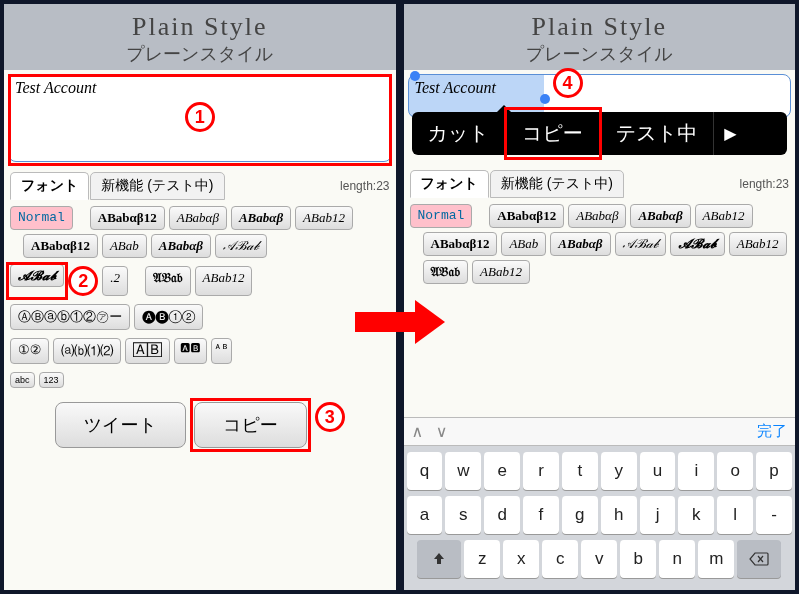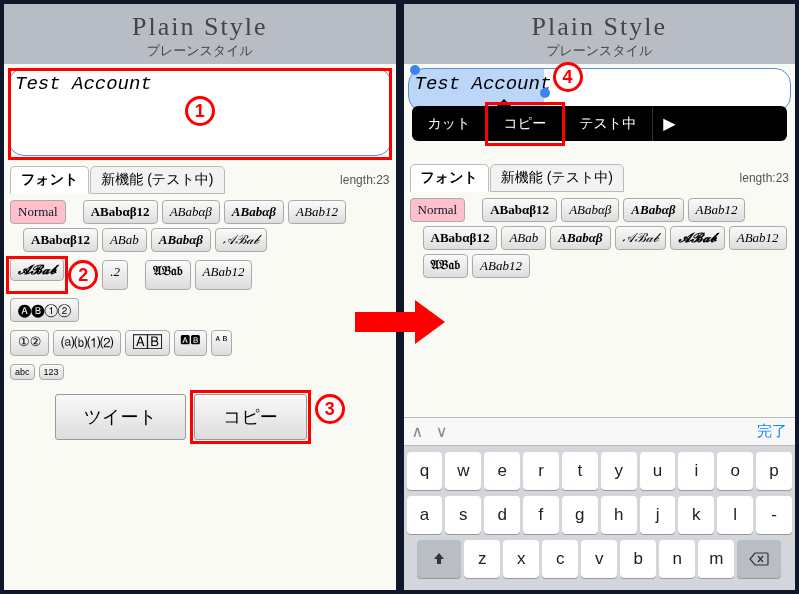--- a/index.html
+++ b/index.html
@@ -1,51 +1,51 @@
 <!DOCTYPE html>
 <html><head>
 <meta charset="utf-8">
 <style>
   * { box-sizing: border-box; margin: 0; padding: 0; }
   body { font-family: Arial, sans-serif; background: #fff; width: 799px; height: 594px; overflow: hidden; position: relative; }
   .screens { display: flex; width: 100%; height: 100%; }
   .screen { width: 50%; height: 100%; border: 4px solid #0f172a; background: #fafaf5; display: flex; flex-direction: column; }
   .header { background: #b8bdc5; padding: 8px 0 4px; text-align: center; }
   .header-title { font-family: "Comic Sans MS", cursive; font-size: 26px; color: #444; letter-spacing: 2px; }
-  .header-sub { font-family: "Comic Sans MS", cursive; font-size: 13px; color: #444; }
+  .header-sub { font-family: "Comic Sans MS", cursive; font-size: 18px; color: #444; }
   .textarea-wrap { margin: 4px; position: relative; }
-  .textarea { width: 100%; height: 88px; border: 1px solid #5a8fd6; border-radius: 16px; background: #fff; padding: 4px 6px; font-family: Liberation Mono, monospace; font-style: italic; font-size: 19px; color: #000; resize: none; }
+  .textarea { width: 100%; height: 88px; border: 1px solid #5a8fd6; border-radius: 8px; background: #fff; padding: 4px 6px; font-family: Liberation Serif, serif; font-style: italic; font-size: 16px; color: #000; resize: none; }
   .textarea.short { height: 44px; }
   .highlight-box { position: absolute; border: 3px solid #ff0000; }
   .num-circle { position: absolute; width: 30px; height: 30px; border: 3px solid #ff0000; border-radius: 50%; background: #fff; color: #ff0000; font-weight: bold; font-size: 18px; display: flex; align-items: center; justify-content: center; z-index: 5; }
   .tabs-row { display: flex; align-items: center; padding: 2px 6px; }
   .tab { padding: 4px 10px; border: 1px solid #bbb; border-radius: 5px 5px 0 0; background: #f2f2f2; font-size: 14px; margin-right: 1px; cursor: pointer; }
   .tab.active { background: #fff; font-weight: bold; border-bottom: 1px solid #fff; }
   .length { margin-left: auto; font-size: 12px; color: #555; }
   .font-grid { padding: 4px 6px; display: flex; flex-wrap: wrap; gap: 4px; }
   .font-btn { border: 1px solid #aaa; border-radius: 4px; padding: 3px 7px; font-size: 13px; background: linear-gradient(#fafafa,#ddd); cursor: pointer; }
-  .font-btn.normal { background: #ffc0cb; color: #0f172a; font-family: Liberation Serif, serif; }
+  .font-btn.normal { background: #ffc0cb; color: #0369a1; font-family: Liberation Mono, monospace; }
   .font-btn.serif { font-family: "Times New Roman", serif; font-style: italic; }
   .font-btn.bold { font-weight: bold; font-family: "Times New Roman", serif; margin-left: 13px; }
   .font-btn.italic { font-style: italic; font-family: "Times New Roman", serif; }
   .font-btn.bolditalic { font-weight: bold; font-style: italic; font-family: "Times New Roman", serif; }
   .font-btn.script { font-family: Liberation Serif, serif; font-style: italic; }
   .font-btn.scriptbold { font-family: "Brush Script MT","Lucida Handwriting",cursive; font-style: italic; font-weight: bold; }
   .font-btn.mono { font-family: monospace; }
   .font-btn.circled { font-family: sans-serif; }
   .font-btn.negcircled { font-family: sans-serif; }
   .font-btn.small { font-size: 11px; padding: 2px 5px; }
   .font-btn.tiny { font-size: 9px; padding: 2px 4px; }
-  .font-btn.fraktur { font-family: Liberation Mono, monospace; }
+  .font-btn.fraktur { font-family: Liberation Sans, sans-serif; }
   .checkbox-row { padding: 6px 10px; display: flex; align-items: center; font-size: 14px; }
   .checkbox-row input { margin-right: 6px; }
   .action-row { padding: 10px; display: flex; justify-content: center; gap: 8px; }
-  .action-btn { padding: 10px 28px; font-size: 18px; background: linear-gradient(#f9f9f9,#ddd); border: 1px solid #999; border-radius: 3px; cursor: pointer; }
+  .action-btn { padding: 10px 28px; font-size: 18px; background: linear-gradient(#f9f9f9,#ddd); border: 1px solid #999; border-radius: 8px; cursor: pointer; }
   .ctx-menu { position: absolute; background: #000; border-radius: 6px; display: flex; align-items: center; padding: 0; z-index: 4; }
-  .ctx-item { color: #fff; font-size: 14px; padding: 8px 16px; border-right: 1px solid #333; cursor: pointer; }
+  .ctx-item { color: #fff; font-size: 20px; padding: 8px 16px; border-right: 1px solid #333; cursor: pointer; }
   .ctx-item:last-child { border-right: none; }
   .ctx-arrow { color: #fff; padding: 8px 10px; cursor: pointer; }
   .ctx-menu::before { content: ''; position: absolute; top: -7px; left: 85px; border: 7px solid transparent; border-bottom-color: #000; border-top: none; }
   .sel-handle { position: absolute; width: 10px; height: 10px; background: #3b82f6; border-radius: 50%; z-index: 3; }
   .kb-wrap { margin-top: auto; background: #d3d6db; }
   .kb-toolbar { display: flex; align-items: center; background: #f8f8f8; padding: 4px 8px; border-top: 1px solid #bbb; border-bottom: 1px solid #bbb; }
   .kb-arrows { color: #888; font-size: 16px; letter-spacing: 4px; }
   .kb-done { margin-left: auto; color: #0a84ff; font-size: 15px; cursor: pointer; }
   .kb-rows { padding: 6px 3px; }
   .kb-row { display: flex; justify-content: center; gap: 3px; margin-bottom: 6px; }
@@ -95,20 +95,21 @@
       <div style="position:relative;display:inline-block">
         <span class="font-btn scriptbold">𝓐𝓑𝓪𝓫</span>
         <div class="highlight-box" style="top:-4px;left:-4px;right:-4px;bottom:-4px;"></div>
       </div>
       <div class="num-circle" style="position:relative;top:0;">2</div>
       <span class="font-btn serif">.2</span>
       <span class="font-btn fraktur bold">𝔄𝔅𝔞𝔟</span>
       <span class="font-btn serif">ABab12</span>
 
       <div style="width:100%;height:0"></div>
+      <span class="font-btn circled">ⒶⒷⓐⓑ①②㋐ー</span>
       <span class="font-btn negcircled">🅐🅑①②</span>
 
       <div style="width:100%;height:0"></div>
       <span class="font-btn">①②</span>
       <span class="font-btn">⒜⒝⑴⑵</span>
       <span class="font-btn">🄰🄱</span>
       <span class="font-btn small">🅰🅱</span>
       <span class="font-btn tiny">ᴀ ʙ</span>
 
       <div style="width:100%;height:0"></div>

